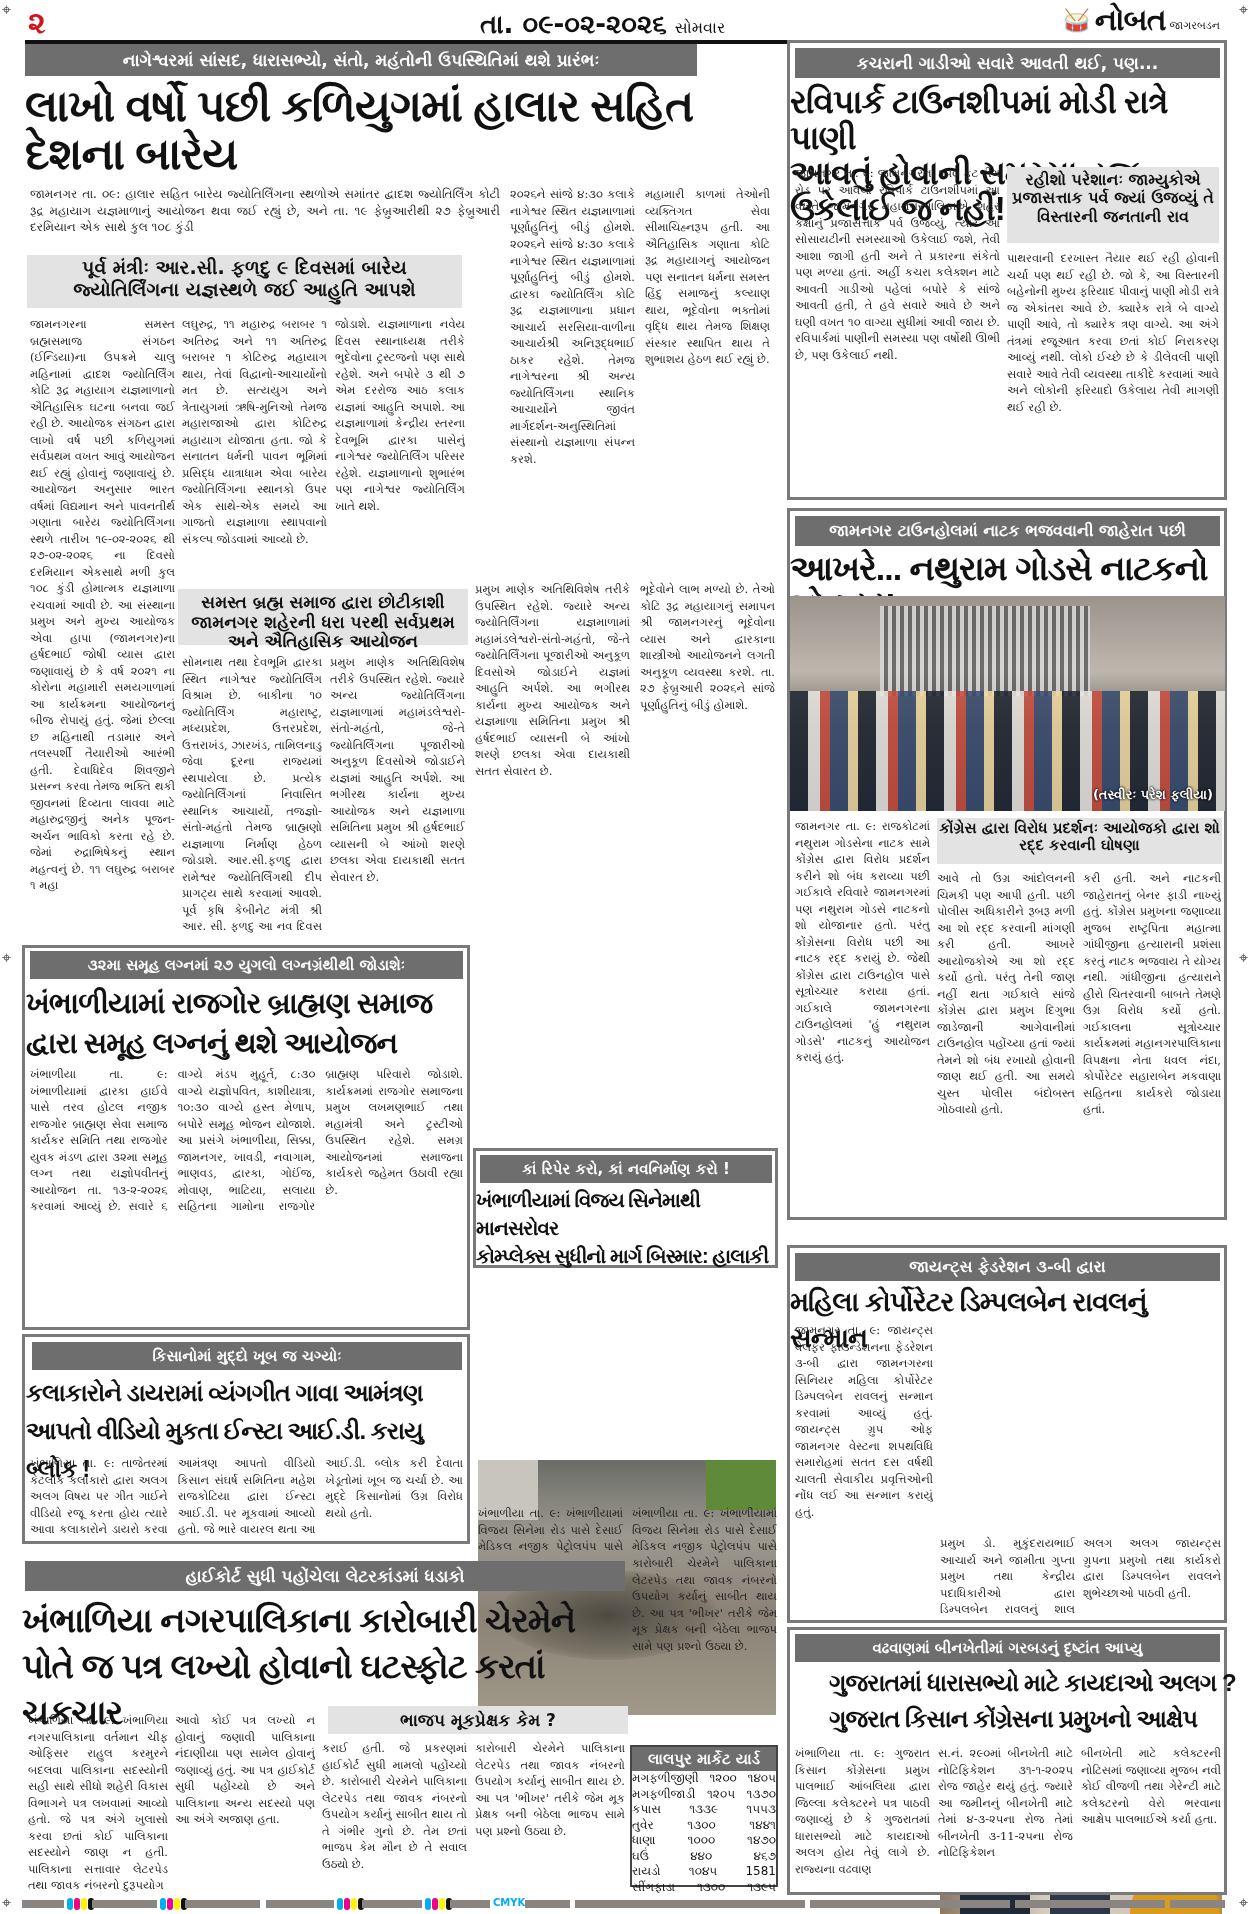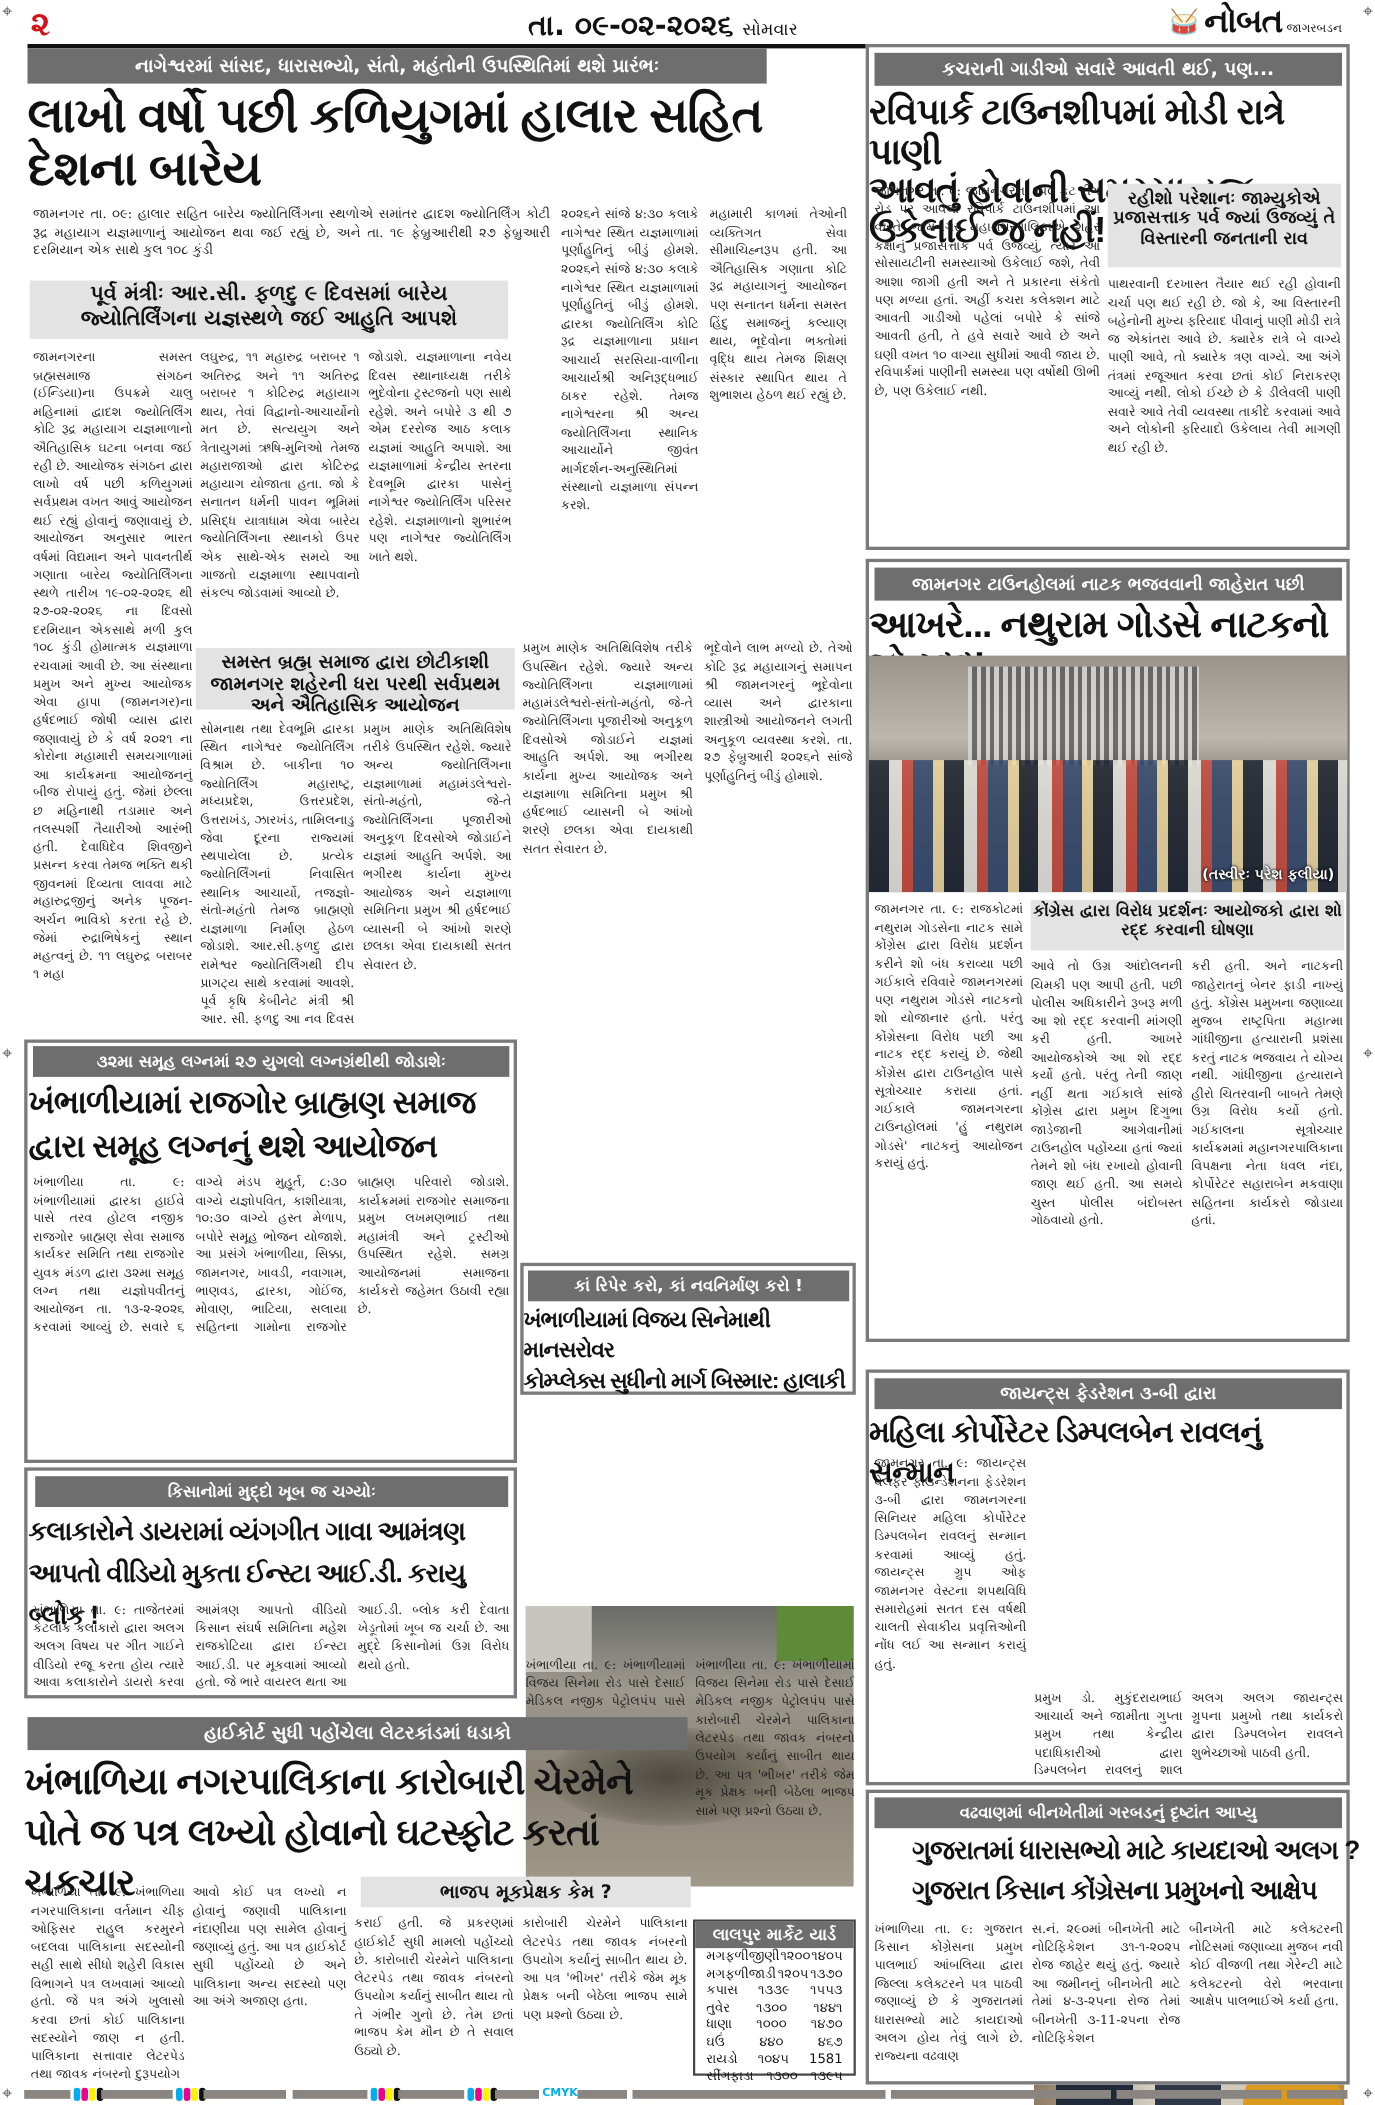--- a/index.html
+++ b/index.html
@@ -16,21 +16,21 @@
   .kicker{background:#6e6e6e;color:#fff;font-weight:bold;text-align:center;white-space:nowrap;overflow:hidden}
   .boxed{border:3px solid #7a7a7a;background:#fff}
   .head{font-weight:bold;text-align:left;line-height:1.08;font-family:"Liberation Sans Narrow","Liberation Sans",sans-serif;letter-spacing:-1px}
   .subhead{background:#e3e3e3;font-weight:bold;text-align:center;line-height:1.15}
   .body{font-size:11.5px;line-height:16.5px;color:#222;text-align:justify;overflow:hidden;font-family:"DejaVu Serif",serif}
   .cols3{column-count:3;column-gap:10px}
   .photo{overflow:hidden;position:relative}
   .caption{position:absolute;right:12px;bottom:8px;color:#fff;font-weight:bold;font-size:13px;text-shadow:0 0 3px #000,0 0 2px #000}
   .market{border:2px solid #444;background:#fff}
   .market .mh{background:#6e6e6e;color:#fff;text-align:center;font-weight:bold;font-size:15px;line-height:24px}
-  .market .row{display:flex;justify-content:space-between;font-size:12px;line-height:15.5px;padding:0 10px;font-family:"DejaVu Sans",sans-serif}
+  .market .row{display:flex;justify-content:space-between;font-size:12px;line-height:15.5px;padding:0 0;font-family:"DejaVu Sans",sans-serif}
   .footer{left:0;right:0;top:1898px;height:12px}
   .fseg{position:absolute;top:2px;height:8px;background:#8a8580}
   .cmyk{position:absolute;top:0;height:12px;display:flex;gap:1px}
   .cmyk i{display:block;width:6px;height:12px;border-radius:3px}
 </style>
 </head>
 <body>
 
 <div class="reg" style="left:2px;top:2px">⌖</div>
 <div class="reg" style="right:2px;top:2px">⌖</div>

